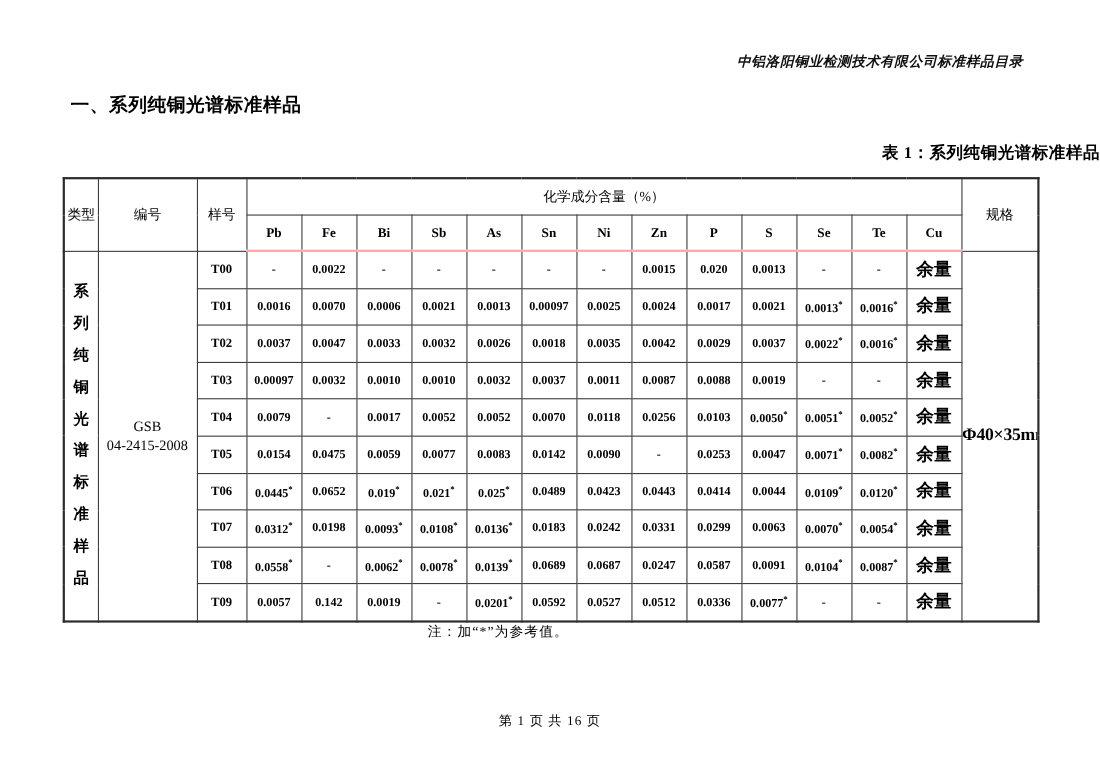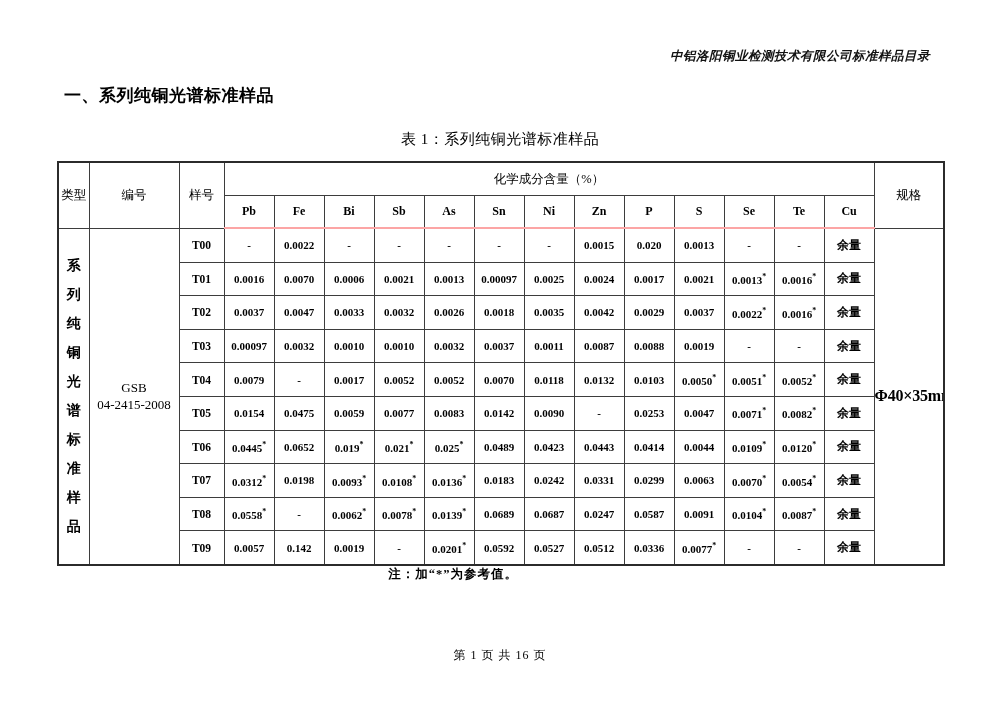--- a/index.html
+++ b/index.html
@@ -11,22 +11,22 @@
     position:absolute;top:48px;right:70px;
     font-size:12.5px;font-weight:bold;font-style:italic;
     letter-spacing:.5px;color:#111;font-family:Liberation Mono, monospace;
   }
   .section-heading{
     position:absolute;top:84px;left:64px;
     font-family:"Liberation Sans","DejaVu Sans",sans-serif;
     font-size:17px;font-weight:bold;letter-spacing:.5px;
   }
   .table-title{
-    position:absolute;top:130px;left:0;width:1000px;text-align:center;
-    font-size:15px;font-weight:normal;letter-spacing:.5px;
+    position:absolute;top:130px;left:0;width:1000px;text-align:right;
+    font-size:15px;font-weight:bold;letter-spacing:.5px;
   }
   table.main-table{
     position:absolute;top:161px;left:57px;width:886px;
     border-collapse:collapse;table-layout:fixed;
     border:2px solid #2b2b2b;
   }
   .main-table th,.main-table td{
     border:1px solid #3d3d3d;padding:0;text-align:center;vertical-align:middle;
     overflow:hidden;
   }
@@ -36,24 +36,24 @@
   thead th.el{font-weight:bold;font-size:12px;}
   thead tr.r2 th{border-bottom:2px solid #fca5a5;}
   tbody td{height:32.6px;font-weight:bold;font-size:11px;}
   td.sample-cell{font-size:11.5px;}
   td.val-cell sup{font-size:8px;}
   td.type-cell{vertical-align:middle;}
   .vert{display:flex;flex-direction:column;align-items:center;justify-content:center;
         font-size:14px;font-weight:bold;line-height:29px;}
   td.code-cell{font-size:13px;font-weight:normal;line-height:1.35;}
   td.spec-cell{font-size:16px;font-weight:bold;letter-spacing:-0.2px;}
-  td.balance-cell{font-size:12px;}
+  td.balance-cell{font-size:16px;}
   .note{
     position:absolute;top:566px;left:0;width:906px;text-align:center;
-    font-size:12.5px;letter-spacing:1px;font-weight:bold;
+    font-size:12.5px;letter-spacing:1px;
   }
   .footer{
     position:absolute;top:631px;left:0;width:1000px;text-align:center;
     font-size:12px;letter-spacing:1px;margin-top:16px;
   }
 </style>
 </head>
 <body>
 
 <div class="header-right">中铝洛阳铜业检测技术有限公司标准样品目录</div>
@@ -190,21 +190,21 @@
       </tr>
       <tr>
         <td class="sample-cell">T04</td>
         <td class="val-cell">0.0079</td>
         <td class="val-cell">-</td>
         <td class="val-cell">0.0017</td>
         <td class="val-cell">0.0052</td>
         <td class="val-cell">0.0052</td>
         <td class="val-cell">0.0070</td>
         <td class="val-cell">0.0118</td>
-        <td class="val-cell">0.0132</td>
+        <td class="val-cell">0.0256</td>
         <td class="val-cell">0.0103</td>
         <td class="val-cell">0.0050<sup>*</sup></td>
         <td class="val-cell">0.0051<sup>*</sup></td>
         <td class="val-cell">0.0052<sup>*</sup></td>
         <td class="val-cell balance-cell">余量</td>
       </tr>
       <tr>
         <td class="sample-cell">T05</td>
         <td class="val-cell">0.0154</td>
         <td class="val-cell">0.0475</td>

